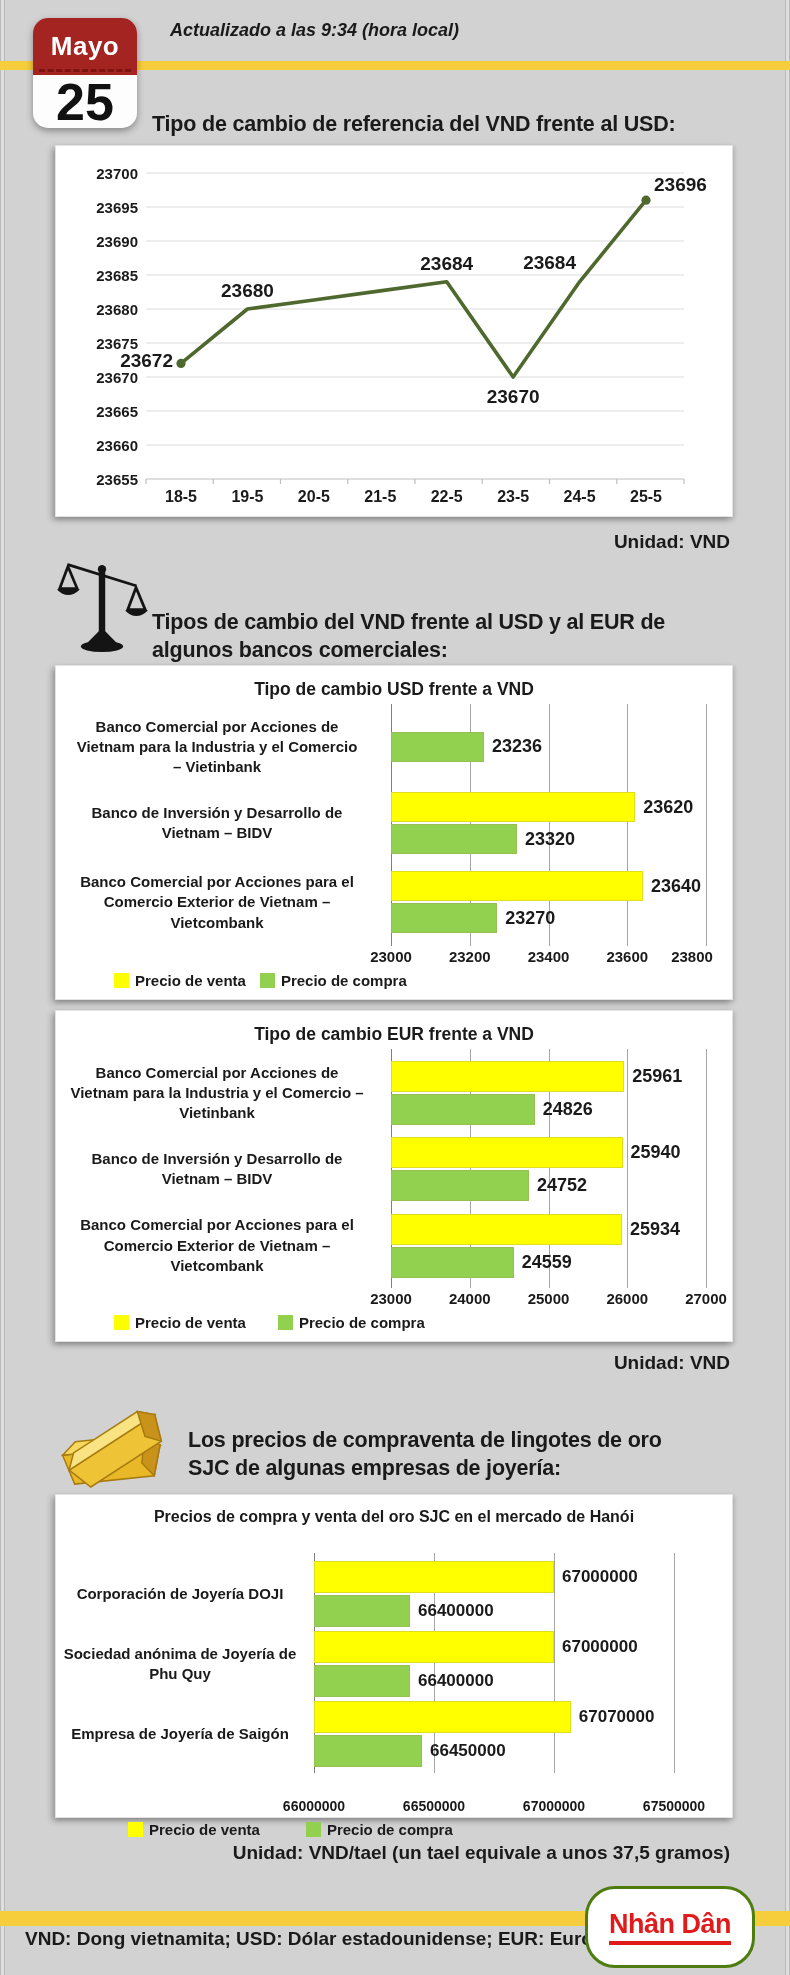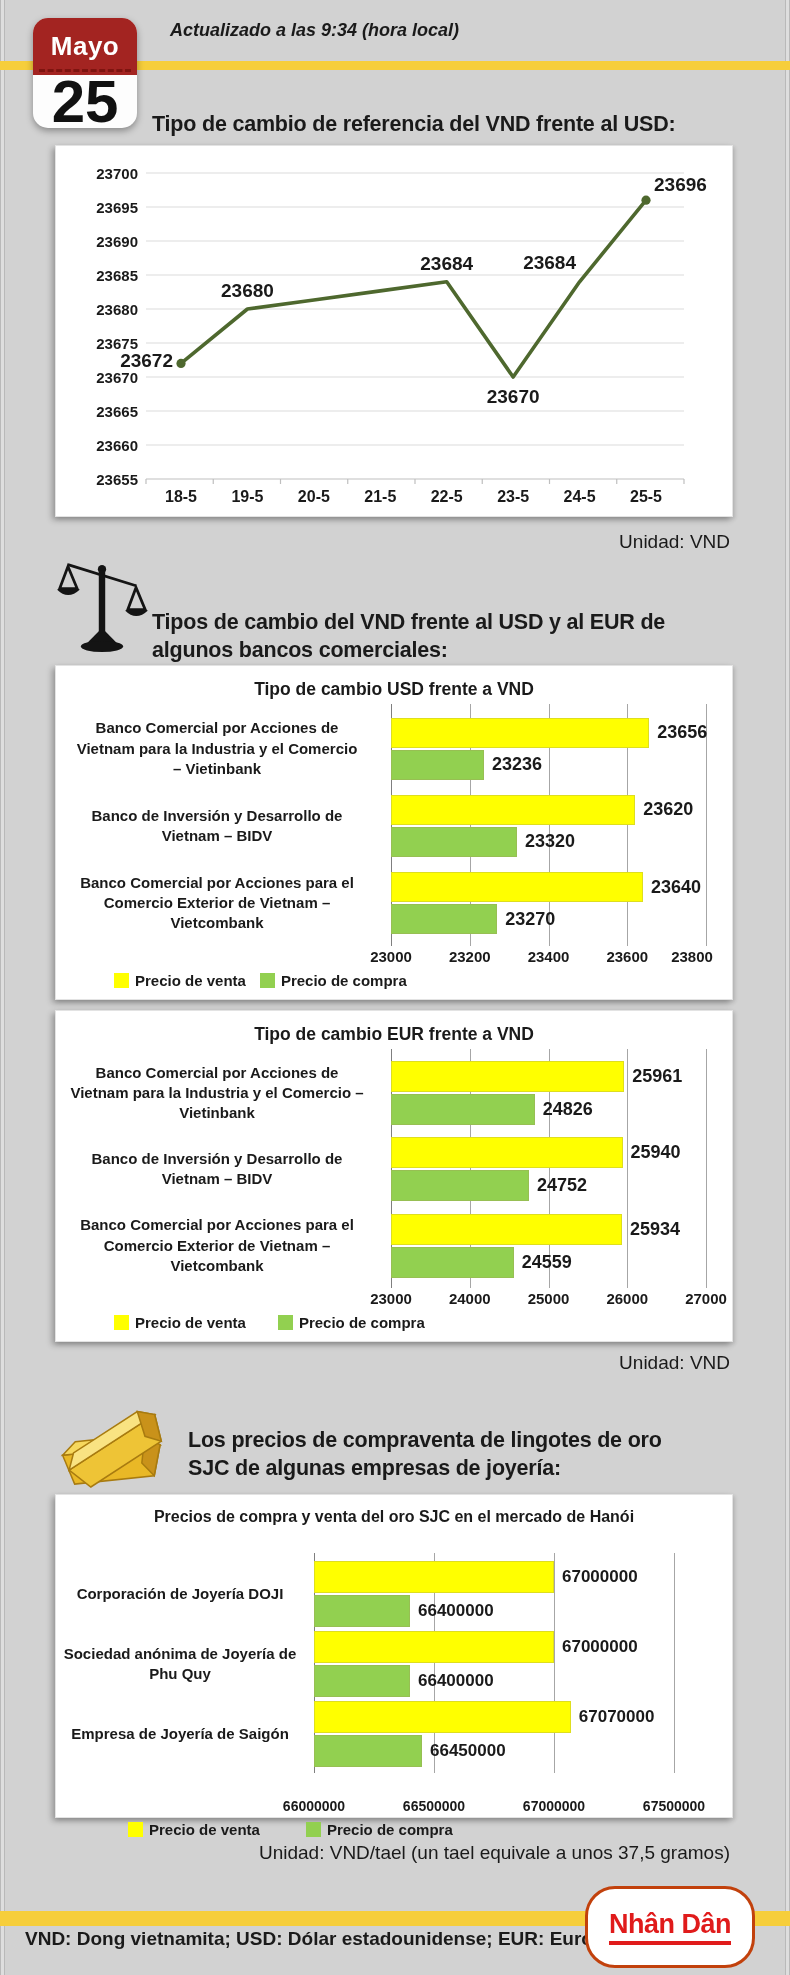--- a/index.html
+++ b/index.html
@@ -13,33 +13,33 @@
   .stripe { position:absolute; left:0; right:0; background:#f6ce3b; }
   #stripe-top { top:61px; height:9px; }
   #stripe-bottom { top:1911px; height:15px; }
 
   
   #calendar { position:absolute; left:33px; top:18px; width:104px; height:110px;
     background:#fdfdfd; border-radius:15px; box-shadow:0 3px 7px rgba(0,0,0,.35); overflow:hidden; z-index:3; }
   #cal-top { position:relative; height:57px; background:#a32421; display:flex; align-items:center; justify-content:center; }
   #cal-month { color:#fff; font-weight:700; font-size:26px; letter-spacing:.5px; }
   #cal-perf { position:absolute; bottom:3px; left:6px; right:6px; border-top:3px dashed #7e1410; }
-  #cal-day { height:53px; display:flex; align-items:center; justify-content:center; font-weight:700; font-size:60px; color:#111; }
+  #cal-day { height:53px; display:flex; align-items:center; justify-content:center; font-weight:700; font-size:52px; color:#111; }
 
   #updated { position:absolute; left:170px; top:20px; font-weight:700; font-style:italic; font-size:18px; }
   .big-title { font-weight:700; font-size:21.5px; line-height:1.32; white-space:pre-line; letter-spacing:-0.2px;margin-top:28px; }
   #title-reference { position:absolute; left:152px; top:82px; width:610px; }
 
   .panel { position:absolute; left:55px; width:678px; background:#fff;
     border:1px solid #e3e3e3; box-shadow:-3px 3px 6px rgba(0,0,0,.28), 2px 2px 4px rgba(0,0,0,.12); }
   #line-panel { top:145px; height:372px; }
   #line-svg { display:block; width:678px; height:372px; }
   svg text { font-family:"Liberation Sans", sans-serif; font-weight:700; fill:#1a1a1a; }
 
-  .unit { position:absolute; right:60px; font-weight:400; font-size:19px; text-align:left; }
+  .unit { position:absolute; right:60px; font-weight:700; font-size:19px; text-align:left; }
   #unit-reference { top:531px; }
   #unit-banks { top:1352px; }
   #unit-gold { top:1842px; }
 
   .section-icon { position:absolute; }
   #balance-icon { left:56px; top:556px; width:92px; height:100px; }
   #gold-icon { left:48px; top:1388px; width:130px; height:112px; }
   #title-banks { position:absolute; left:152px; top:580px; width:610px; }
   #title-gold { position:absolute; left:188px; top:1398px; width:590px; }
 
@@ -61,21 +61,21 @@
   .bar-val { font-weight:700; font-size:18px; margin-left:8px; white-space:nowrap; }
   #gold-panel .bar-val { font-size:17px; }
   .bc-axis { position:relative; height:24px; }
   .bc-axis span { position:absolute; transform:translateX(-50%); font-weight:700; font-size:15px; white-space:nowrap; }
   #gold-panel .bc-axis span { font-size:14px; }
   .bc-legend { display:flex; align-items:center; padding-bottom:10px; font-weight:700; font-size:15px; }
   .legend-item { display:flex; align-items:center; }
   .legend-swatch { width:15px; height:15px; margin-right:6px; display:inline-block; }
 
   #logo-box { position:absolute; left:585px; top:1886px; width:170px; height:82px;
-    background:#fff; border:3px solid #c2410c; border-radius:30px;
+    background:#fff; border:3px solid #4d7c0f; border-radius:30px;
     display:flex; align-items:center; justify-content:center; z-index:3; }
   #logo-text { color:#e01b1b; font-weight:700; font-size:27px; letter-spacing:-0.5px;
     border-bottom:4px solid #e01b1b; padding-bottom:1px; }
   #footer-note { position:absolute; left:25px; top:1928px; font-weight:700; font-size:19px; }
 </style>
 </head>
 <body>
 
 <div id="page">
   <div class="edge" style="left:0"></div>
@@ -173,24 +173,20 @@
           <div class="grid-v" style="left: 50%;"></div>
           <div class="grid-v" style="left: 75%;"></div>
           <div class="grid-v" style="left: 100%;"></div>
         </div>
         <div class="bc-group">
           <div class="bc-label" style="width: 322px;">Banco Comercial por Acciones de
 Vietnam para la Industria y el Comercio
 – Vietinbank</div>
           <div style="margin-left: 13px; width: 315px;">
             <div class="bar-row">
-              <div class="bar" style="width: 82%; height: 30px; background: rgb(255, 255, 0); flex: 0 0 auto;"></div>
-              <span class="bar-val">23656</span>
-            </div>
-            <div class="bar-row">
               <div class="bar" style="width: 29.5%; height: 30px; background: rgb(146, 208, 80); flex: 0 0 auto;"></div>
               <span class="bar-val">23236</span>
             </div>
           </div>
         </div>
         <div class="bc-group">
           <div class="bc-label" style="width: 322px;">Banco de Inversión y Desarrollo de
 Vietnam – BIDV</div>
           <div style="margin-left: 13px; width: 315px;">
             <div class="bar-row">

